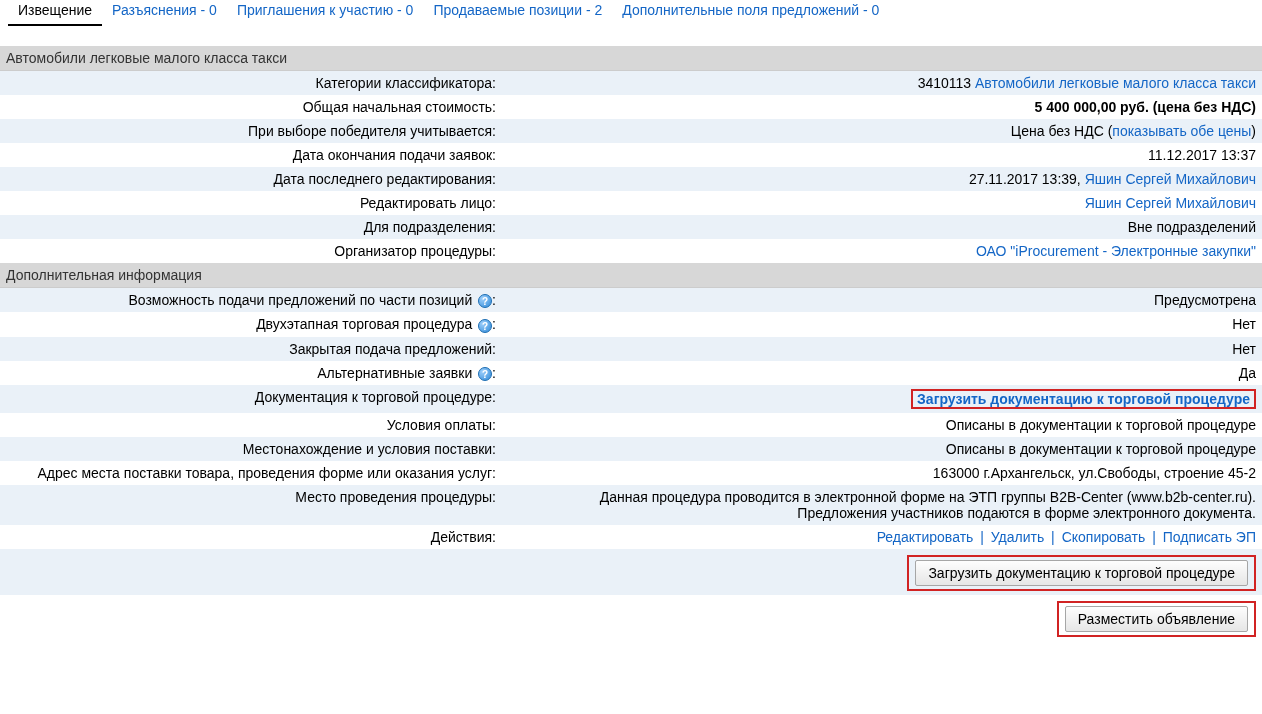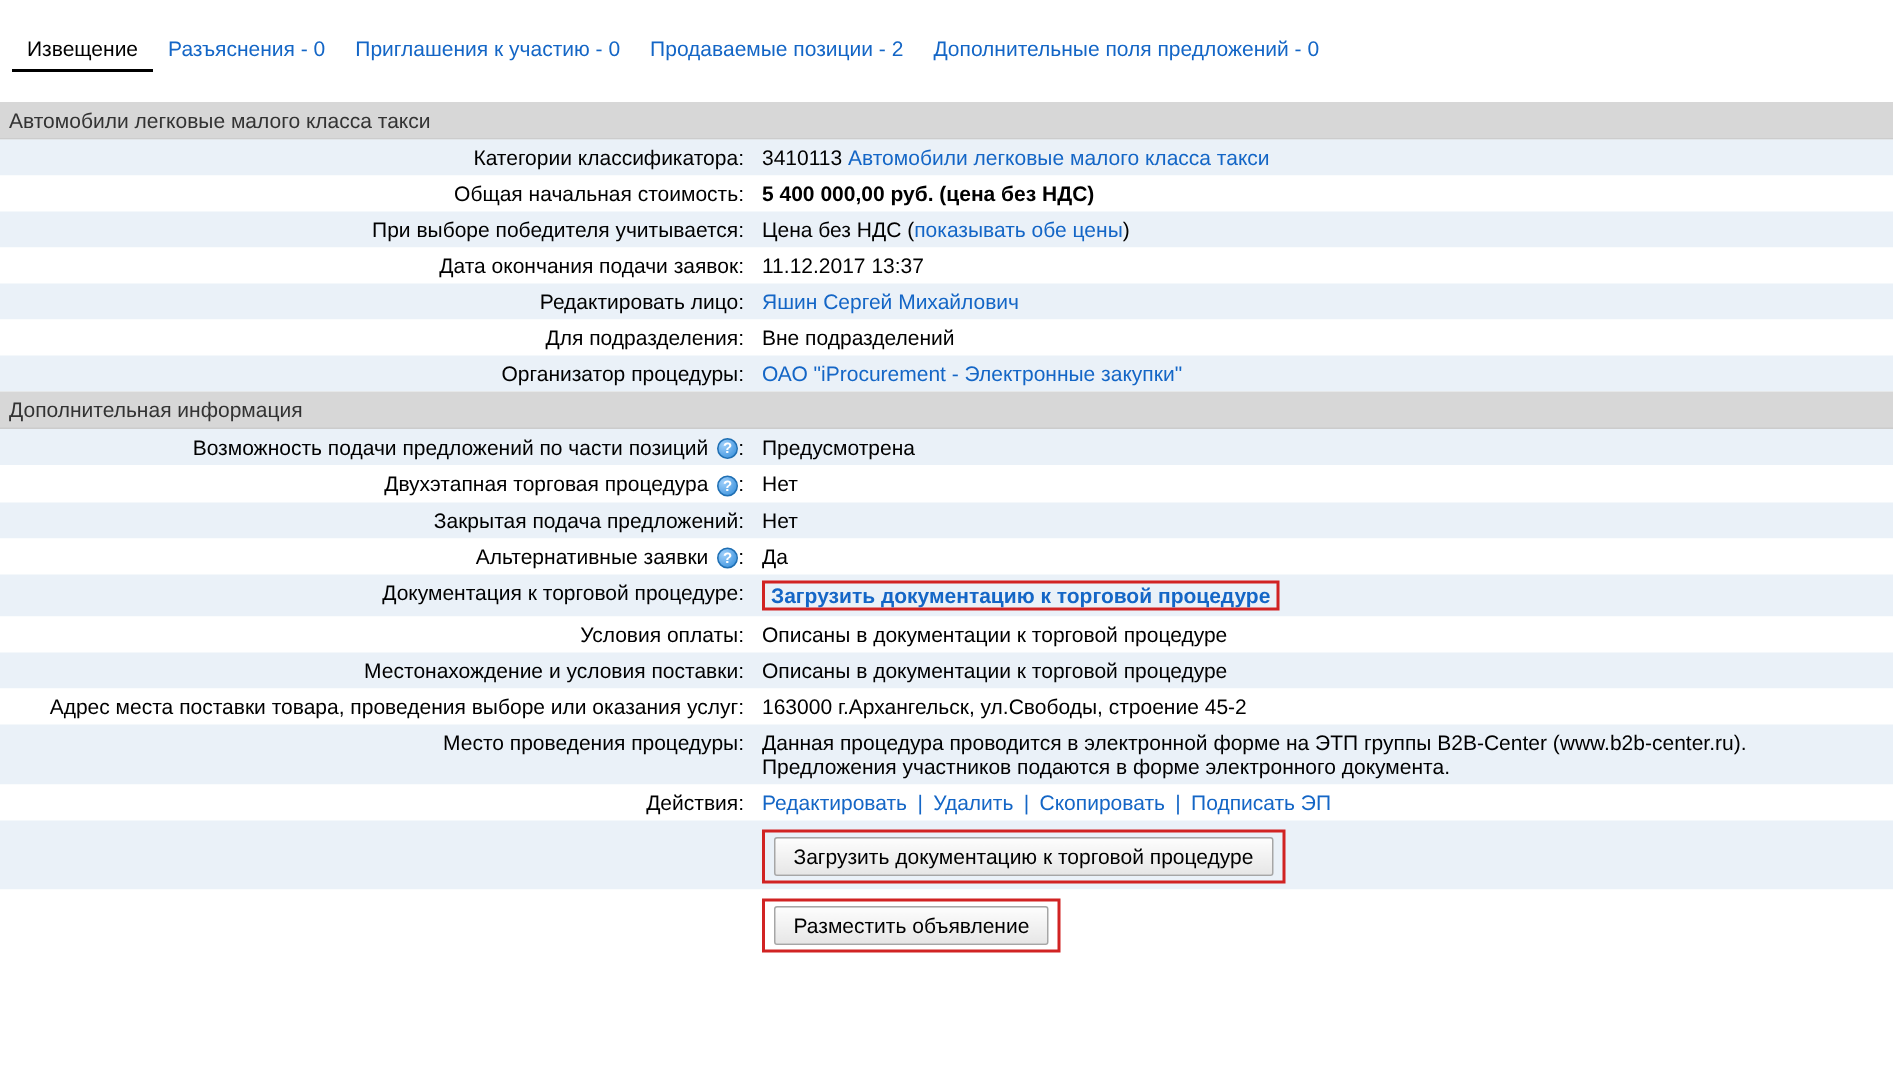--- a/index.html
+++ b/index.html
@@ -11,21 +11,21 @@
     background: #fff;
     color: #000;
   }
   .tabs {
     display: flex;
     gap: 0;
     padding: 0 8px;
     border-bottom: 0;
   }
   .tab {
-    padding: 24px 10px 8px 10px;
+    padding: 2px 10px 8px 10px;
     color: #1466c6;
     cursor: pointer;
     position: relative;
   }
   .tab.active {
     color: #000;
   }
   .tab.active::after {
     content: "";
     position: absolute;
@@ -54,21 +54,21 @@
     padding: 4px 6px;
     vertical-align: top;
     font-size: 14px;
   }
   table.info td.label {
     text-align: right;
     width: 502px;
     color: #000;
   }
   table.info td.value {
-    text-align: left;
+    text-align: right;
   }
   a.link { color: #1466c6; text-decoration: none; }
   .bold { font-weight: bold; }
   .help-icon {
     display: inline-block;
     width: 14px; height: 14px;
     border-radius: 50%;
     background: radial-gradient(circle at 30% 30%, #9ecffb, #2f8ad8);
     color: #fff;
     font-size: 10px;
@@ -134,20 +134,26 @@
     <td class="label">При выборе победителя учитывается:</td>
     <td class="value">
       <span>Цена без НДС (</span><a class="link">показывать обе цены</a><span>)</span>
     </td>
   </tr>
   <tr>
     <td class="label">Дата окончания подачи заявок:</td>
     <td class="value">11.12.2017 13:37</td>
   </tr>
   <tr>
+    <td class="label">Дата последнего редактирования:</td>
+    <td class="value">
+      <span>27.11.2017 13:39, </span><a class="link">Яшин Сергей Михайлович</a>
+    </td>
+  </tr>
+  <tr>
     <td class="label">Редактировать лицо:</td>
     <td class="value">
       <a class="link">Яшин Сергей Михайлович</a>
     </td>
   </tr>
   <tr>
     <td class="label">Для подразделения:</td>
     <td class="value">Вне подразделений</td>
   </tr>
   <tr>
@@ -197,21 +203,21 @@
   </tr>
   <tr>
     <td class="label">Условия оплаты:</td>
     <td class="value">Описаны в документации к торговой процедуре</td>
   </tr>
   <tr>
     <td class="label">Местонахождение и условия поставки:</td>
     <td class="value">Описаны в документации к торговой процедуре</td>
   </tr>
   <tr>
-    <td class="label">Адрес места поставки товара, проведения выборе или оказания услуг:</td>
+    <td class="label">Адрес места поставки товара, проведения форме или оказания услуг:</td>
     <td class="value">163000 г.Архангельск, ул.Свободы, строение 45-2</td>
   </tr>
   <tr>
     <td class="label">Место проведения процедуры:</td>
     <td class="value">Данная процедура проводится в электронной форме на ЭТП группы B2B-Center (www.b2b-center.ru). Предложения участников подаются в форме электронного документа.</td>
   </tr>
   <tr>
     <td class="label">Действия:</td>
     <td class="value">
       <a class="link">Редактировать</a>

